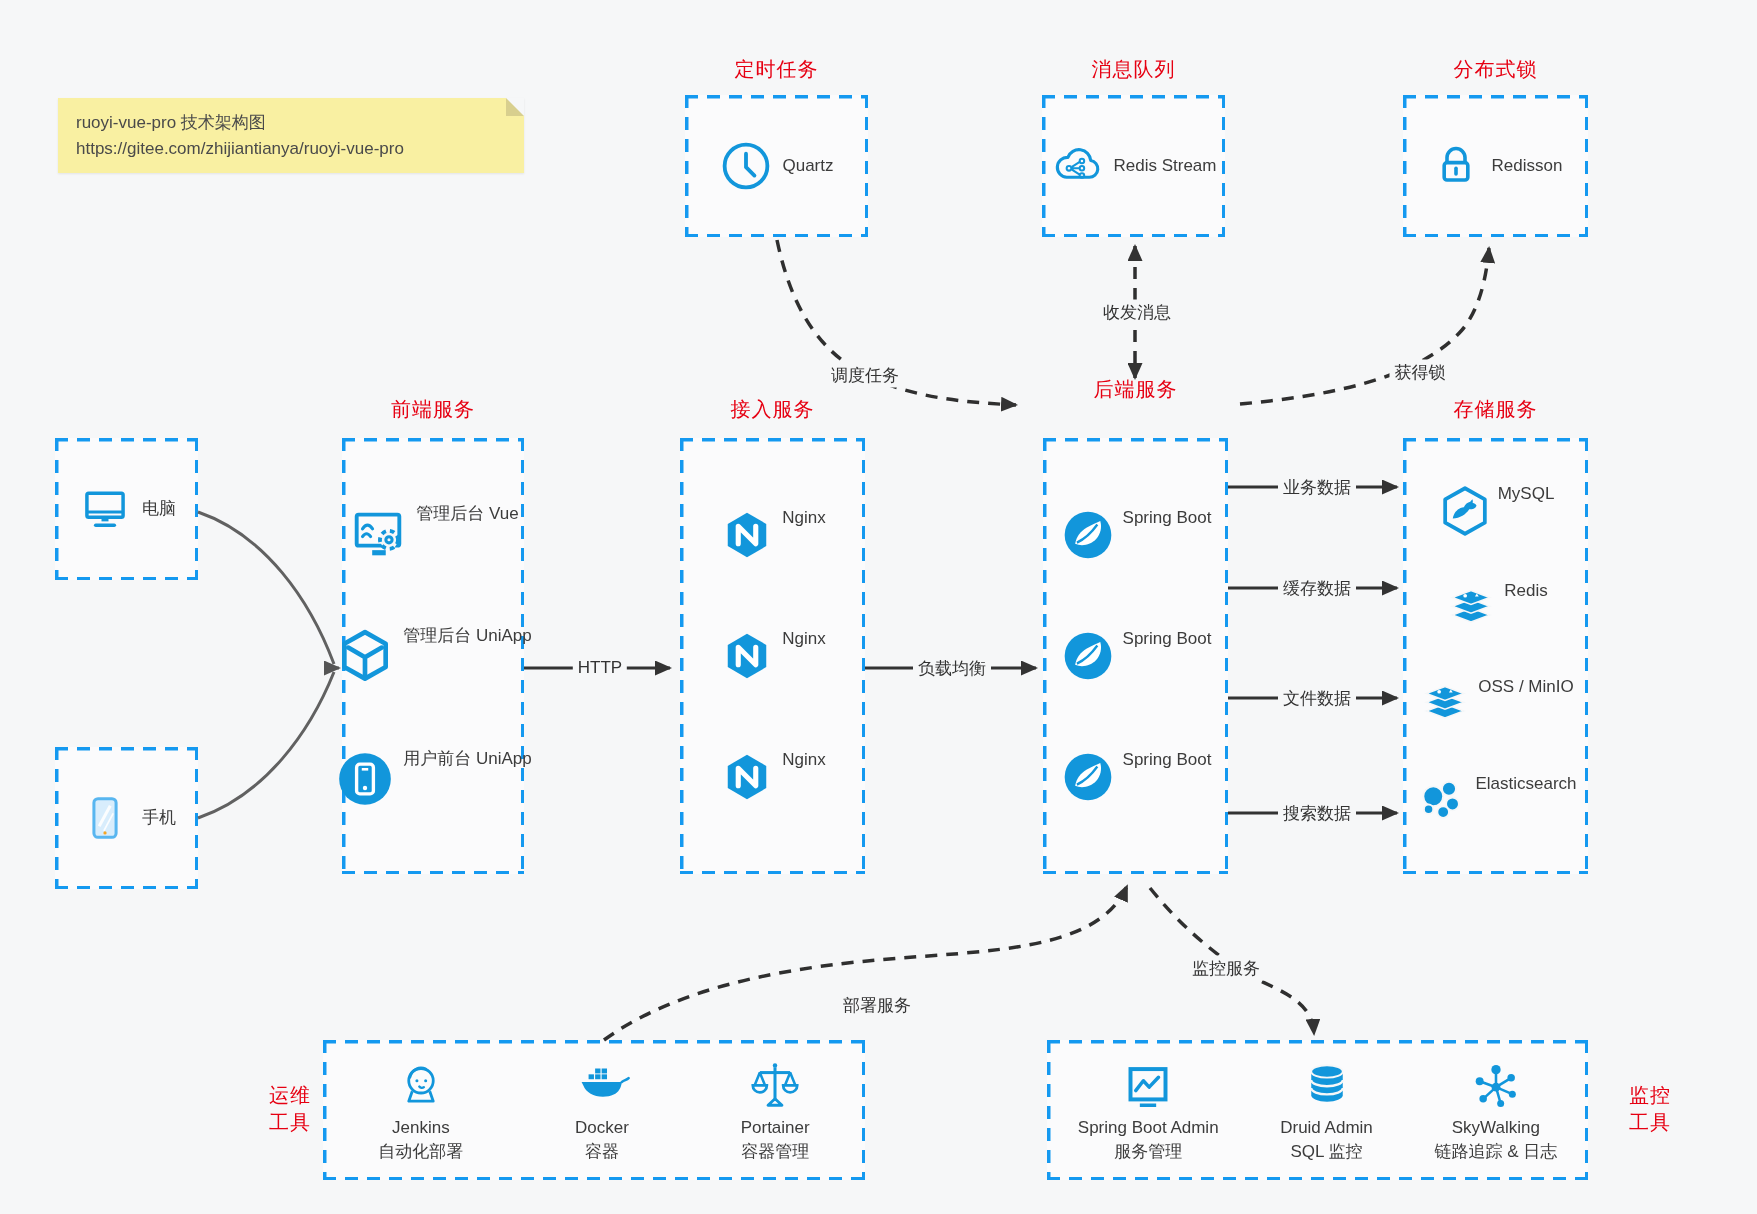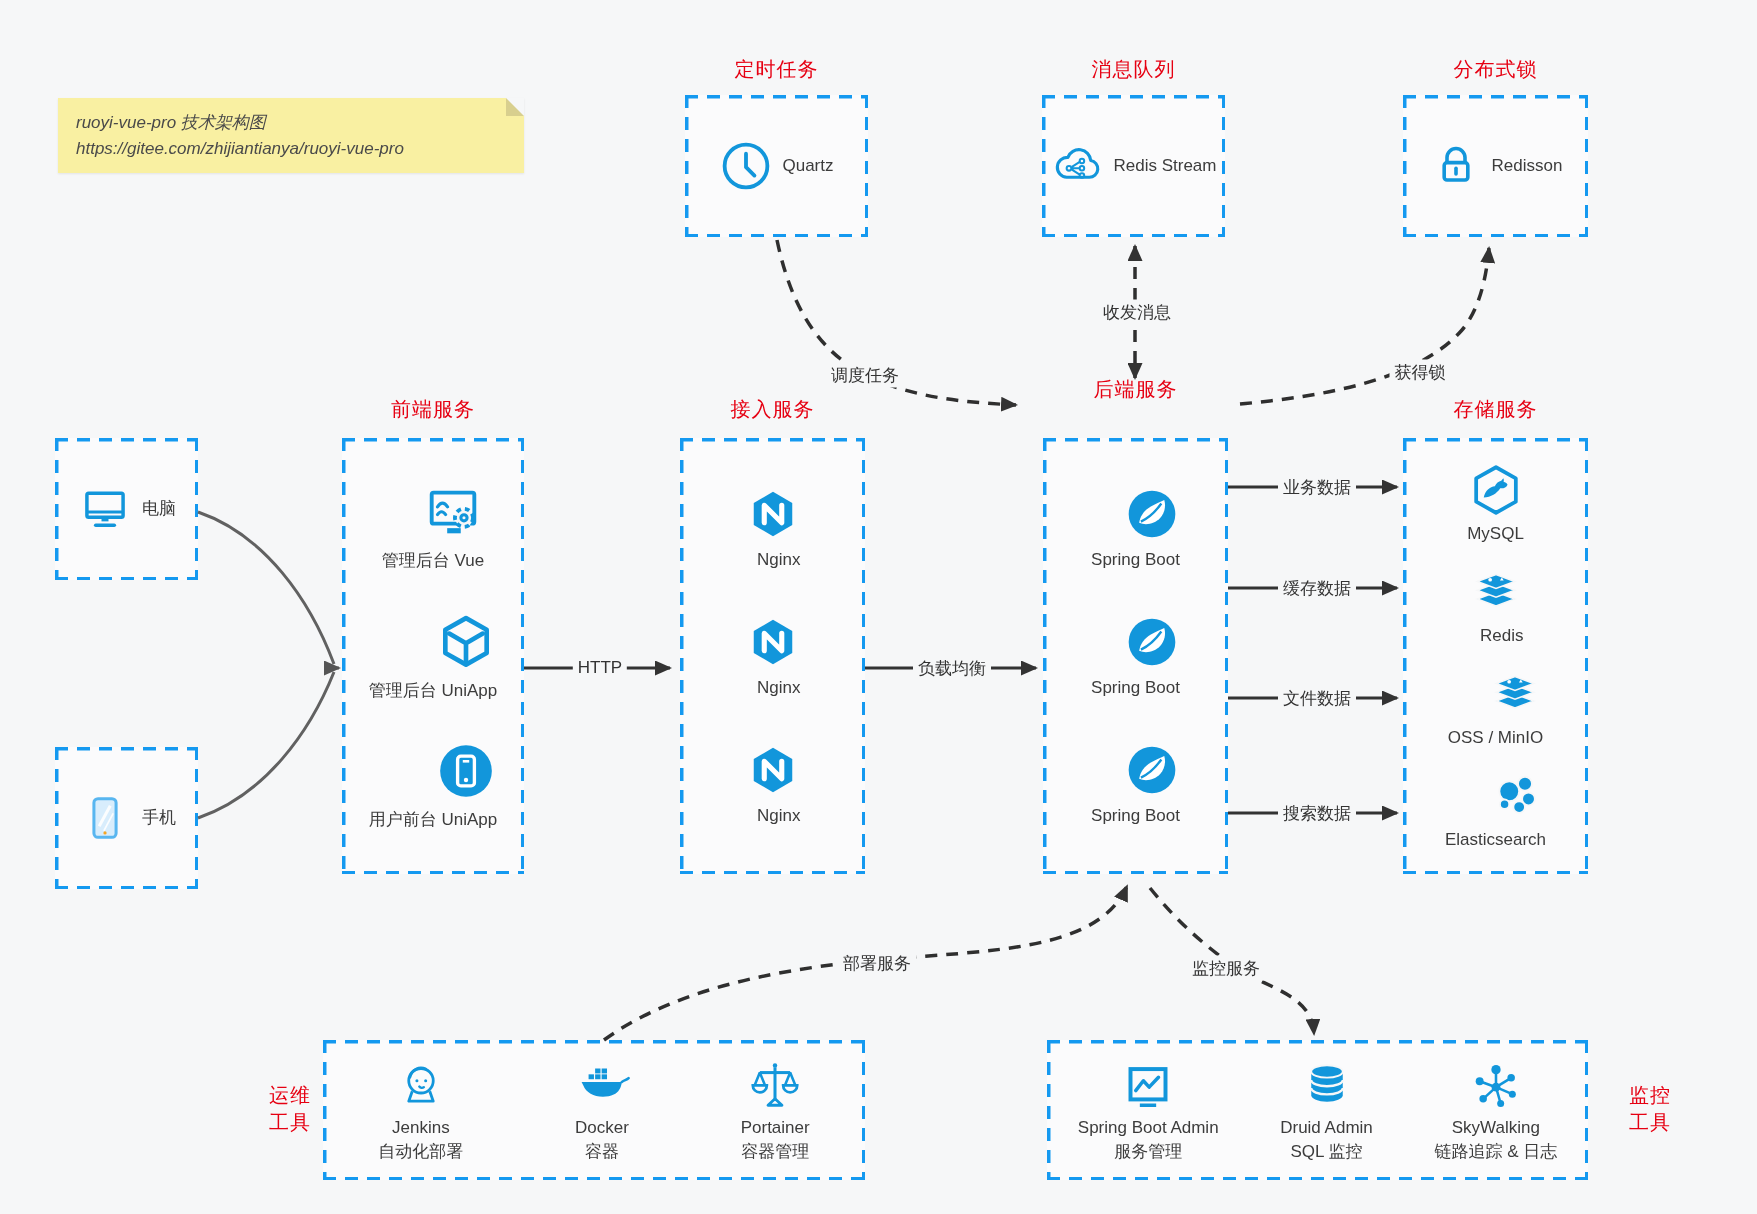--- a/index.html
+++ b/index.html
@@ -1,42 +1,42 @@
 <!DOCTYPE html>
 <html><head>
 <meta charset="utf-8">
 <style>
   html,body{margin:0;padding:0;background:#f6f7f8;}
   .canvas{position:relative;width:1757px;height:1214px;background:#f6f7f8;
     font-family:"Liberation Sans","DejaVu Sans",sans-serif;overflow:hidden;}
   
   .note{position:absolute;left:58px;top:98px;width:430px;background:#f9f0a2;
     padding:12px 18px;font-size:17px;line-height:1.5;color:#4a4a4a;
-    box-shadow:0 1px 2px rgba(0,0,0,.08);font-style:italic;}
+    box-shadow:0 1px 2px rgba(0,0,0,.08);}
   .note::before{content:"";position:absolute;top:0;right:0;width:0;height:0;
     border-style:solid;border-width:0 18px 18px 0;
     border-color:#f6f7f8 #f6f7f8 #d8cf8e #d8cf8e;}
   
   .rtitle{position:absolute;color:#e60012;font-weight:normal;font-size:20px;
     text-align:center;white-space:nowrap;letter-spacing:1px;}
   .rtitle.side{line-height:1.35;white-space:normal;}
   
   .dbox{position:absolute;--bl:#1499f0;background-color:rgba(255,255,255,.55);
     background-image:
       repeating-linear-gradient(90deg,var(--bl) 0 13px,transparent 13px 22px),
       repeating-linear-gradient(90deg,var(--bl) 0 13px,transparent 13px 22px),
       repeating-linear-gradient(180deg,var(--bl) 0 13px,transparent 13px 22px),
       repeating-linear-gradient(180deg,var(--bl) 0 13px,transparent 13px 22px);
     background-size:100% 3.5px,100% 3.5px,3.5px 100%,3.5px 100%;
     background-position:0 0,0 100%,0 0,100% 0;background-repeat:no-repeat;
     box-sizing:border-box;}
   .vcol{display:flex;flex-direction:column;justify-content:space-evenly;align-items:center;padding:4px 0;}
   .ccol{display:flex;flex-direction:row;justify-content:center;align-items:center;gap:9px;}
   .hrow{display:flex;flex-direction:row;justify-content:space-around;align-items:center;}
-  .item{display:flex;flex-direction:column;align-items:flex-end;gap:7px;}
+  .item{display:flex;flex-direction:row;align-items:flex-start;gap:7px;}
   .bitem{display:flex;flex-direction:column;align-items:center;gap:3px;}
   .ilabel{font-size:17px;color:#3c3c3c;white-space:nowrap;line-height:1.25;}
   
   .elabel{position:absolute;transform:translate(-50%,-50%);font-size:17px;color:#333;
     background:#f6f7f8;padding:1px 5px;white-space:nowrap;z-index:5;}
   svg.overlay{position:absolute;left:0;top:0;z-index:3;pointer-events:none;}
   .ic54{width:54px;height:54px;}   .ic56{width:56px;height:56px;}
   .ic62{width:62px;height:62px;}
 </style>
 </head>
@@ -80,21 +80,21 @@
 
   <div class="elabel" style="left:865px;top:375px">调度任务</div>
   <div class="elabel" style="left:1137px;top:312px">收发消息</div>
   <div class="elabel" style="left:1420px;top:372px">获得锁</div>
   <div class="elabel" style="left:600px;top:668px">HTTP</div>
   <div class="elabel" style="left:952px;top:668px">负载均衡</div>
   <div class="elabel" style="left:1317px;top:487px">业务数据</div>
   <div class="elabel" style="left:1317px;top:588px">缓存数据</div>
   <div class="elabel" style="left:1317px;top:698px">文件数据</div>
   <div class="elabel" style="left:1317px;top:813px">搜索数据</div>
-  <div class="elabel" style="left:877px;top:963px">部署服务</div>
+  <div class="elabel" style="left:877px;top:1005px">部署服务</div>
   <div class="elabel" style="left:1226px;top:968px">监控服务</div>
 
   <div class="rtitle" style="left:685px;top:56px;width:183px">定时任务</div>
   <div class="dbox ccol" style="left:685px;top:95px;width:183px;height:142px">
     <svg class="ic54" viewBox="0 0 48 48">
       <circle cx="24" cy="24" r="19" fill="none" stroke="#1296db" stroke-width="3.4"></circle>
       <path d="M24 13 V25 L31.5 32.5" fill="none" stroke="#1296db" stroke-width="3.4" stroke-linecap="round" stroke-linejoin="round"></path>
     </svg>
     <span class="ilabel">Quartz</span>
   </div>

